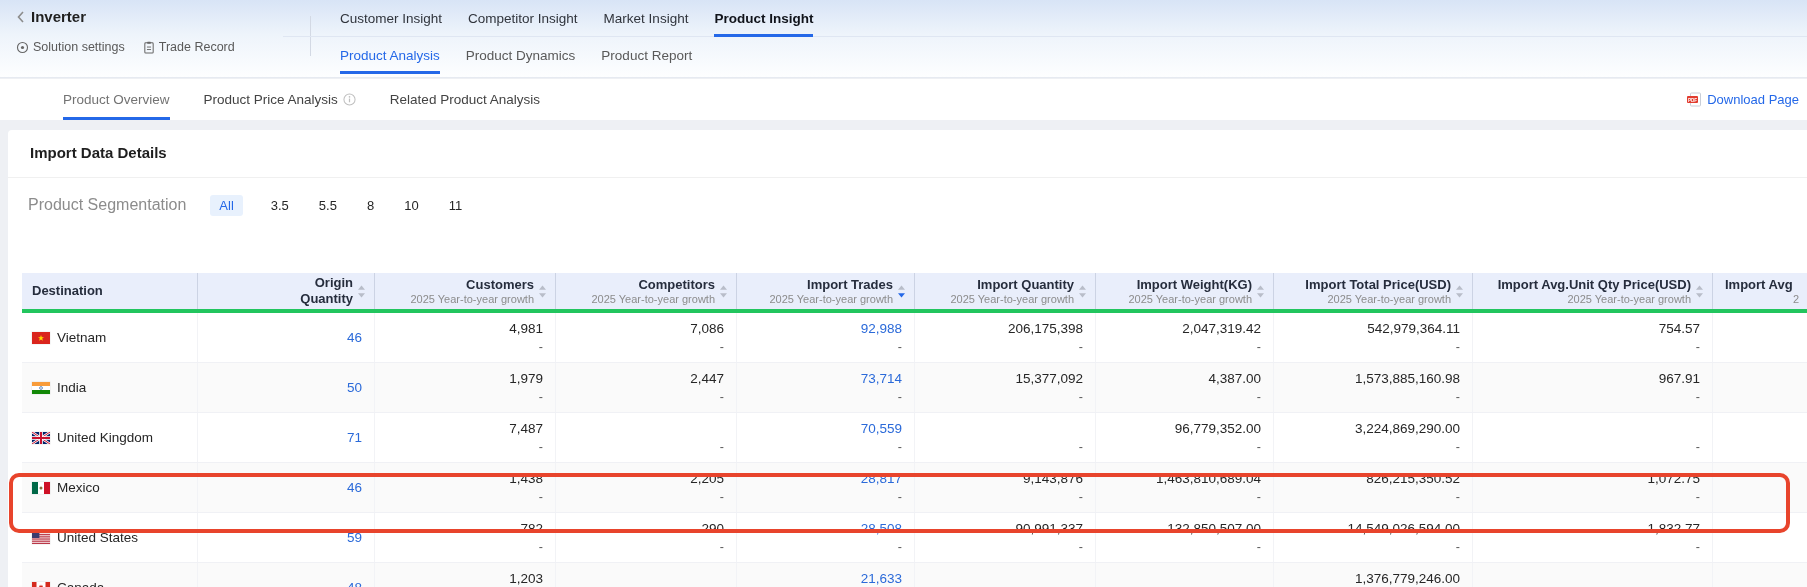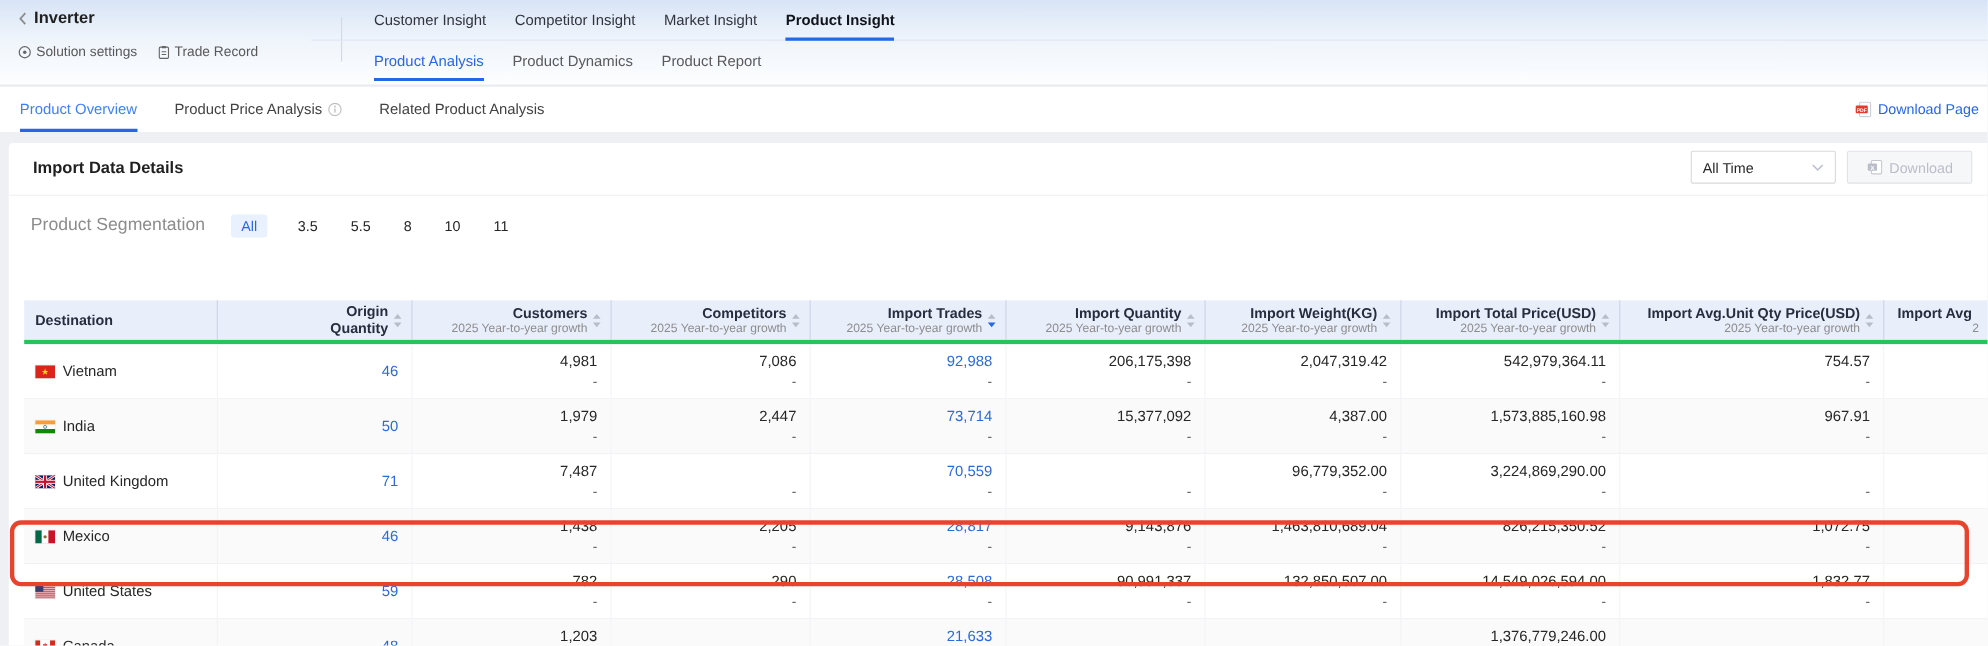--- a/index.html
+++ b/index.html
@@ -25,21 +25,21 @@
   .tabs-l1 { position:absolute; left:340px; top:0; height:37px; display:flex; gap:26px; align-items:center; }
   .tabs-l1 .tab { font-size:13.5px; color:#30343c; height:37px; line-height:37px; cursor:pointer; }
   .tabs-l1 .tab.active { color:#10131a; font-weight:700; box-shadow:inset 0 -3px 0 #2468e8; }
   .tabs-l2 { position:absolute; left:340px; top:38px; height:36px; display:flex; gap:26px; align-items:center; }
   .tabs-l2 .tab { font-size:13.5px; color:#595959; height:36px; line-height:36px; cursor:pointer; }
   .tabs-l2 .tab.active { color:#2468e8; box-shadow:inset 0 -3px 0 #2468e8; }
   
   .subnav { position:absolute; top:79px; left:0; width:100%; height:41px; background:#fff; }
   .subnav-tabs { position:absolute; left:18px; top:0; height:41px; display:flex; gap:34px; align-items:center; }
   .subnav-tabs .tab { display:flex; align-items:center; gap:5px; font-size:13.5px; color:#434343; height:41px; cursor:pointer; }
-  .subnav-tabs .tab.active { color:#3b82f6; box-shadow:inset 0 -3px 0 #2468e8; }
+  .subnav-tabs .tab.active { color:#737373; box-shadow:inset 0 -3px 0 #2468e8;margin-left:45px; }
   .download-page { position:absolute; right:8px; top:0; height:41px; display:flex; align-items:center; gap:5px; color:#2468e8; font-size:13px; cursor:pointer; }
   
   .card { position:absolute; left:8px; top:130px; width:1799px; height:457px; background:#fff; border-radius:4px 0 0 0; overflow:hidden; }
   .panel-title { position:absolute; left:22px; top:14px; font-size:15px; font-weight:700; color:#1f1f1f; }
   .controls { position:absolute; right:14px; top:7px; display:flex; gap:10px; }
   .select-box { width:132px; height:30px; background:#fff; border:1px solid #d9d9d9; border-radius:2px;
     display:flex; align-items:center; justify-content:space-between; padding:0 10px; font-size:13px; color:#262626; cursor:pointer; }
   .dl-btn { width:114px; height:30px; background:#f6f7f9; border:1px solid #e0e2e8; border-radius:2px;
     display:flex; align-items:center; justify-content:center; gap:6px; font-size:13px; color:#b9bec9; cursor:not-allowed; }
   .panel-divider { position:absolute; left:0; right:0; top:47px; height:1px; background:#f0f0f0; }
@@ -152,40 +152,20 @@
           <rect x="1" y="4" width="11" height="7" rx="1" fill="#e23b2e"></rect>
           <text x="6.5" y="9.6" font-size="4.6" fill="#fff" text-anchor="middle" font-weight="bold" font-family="Liberation Sans,sans-serif">PDF</text>
         </svg>
     </span>
     <span>Download Page</span>
   </div>
 </div>
 
 <div class="card">
   <div class="panel-title">Import Data Details</div>
-  <div class="controls">
-    <div class="select-box">
-      <span>All Time</span>
-      <span style="display:flex;">
-        <svg width="11" height="7" viewBox="0 0 11 7">
-            <path d="M1 1 L5.5 5.5 L10 1" fill="none" stroke="#b9bec9" stroke-width="1.4"></path>
-          </svg>
-      </span>
-    </div>
-    <div class="dl-btn">
-      <span style="display:flex;">
-        <svg width="15" height="14" viewBox="0 0 16 15">
-            <rect x="4.5" y="1" width="10" height="13" rx="1" fill="#fff" stroke="#c3c7cf"></rect>
-            <rect x="1" y="4" width="9" height="7" rx="1" fill="#b9bec8"></rect>
-            <text x="5.5" y="9.8" font-size="5.8" fill="#fff" text-anchor="middle" font-weight="bold" font-family="Liberation Sans,sans-serif">X</text>
-          </svg>
-      </span>
-      <span>Download</span>
-    </div>
-  </div>
   <div class="panel-divider"></div>
   <div class="seg">
     <span class="seg-label">Product Segmentation</span>
     <div class="seg-opts">
         <div class="seg-opt active">All</div>
         <div class="seg-opt">3.5</div>
         <div class="seg-opt">5.5</div>
         <div class="seg-opt">8</div>
         <div class="seg-opt">10</div>
         <div class="seg-opt">11</div>

